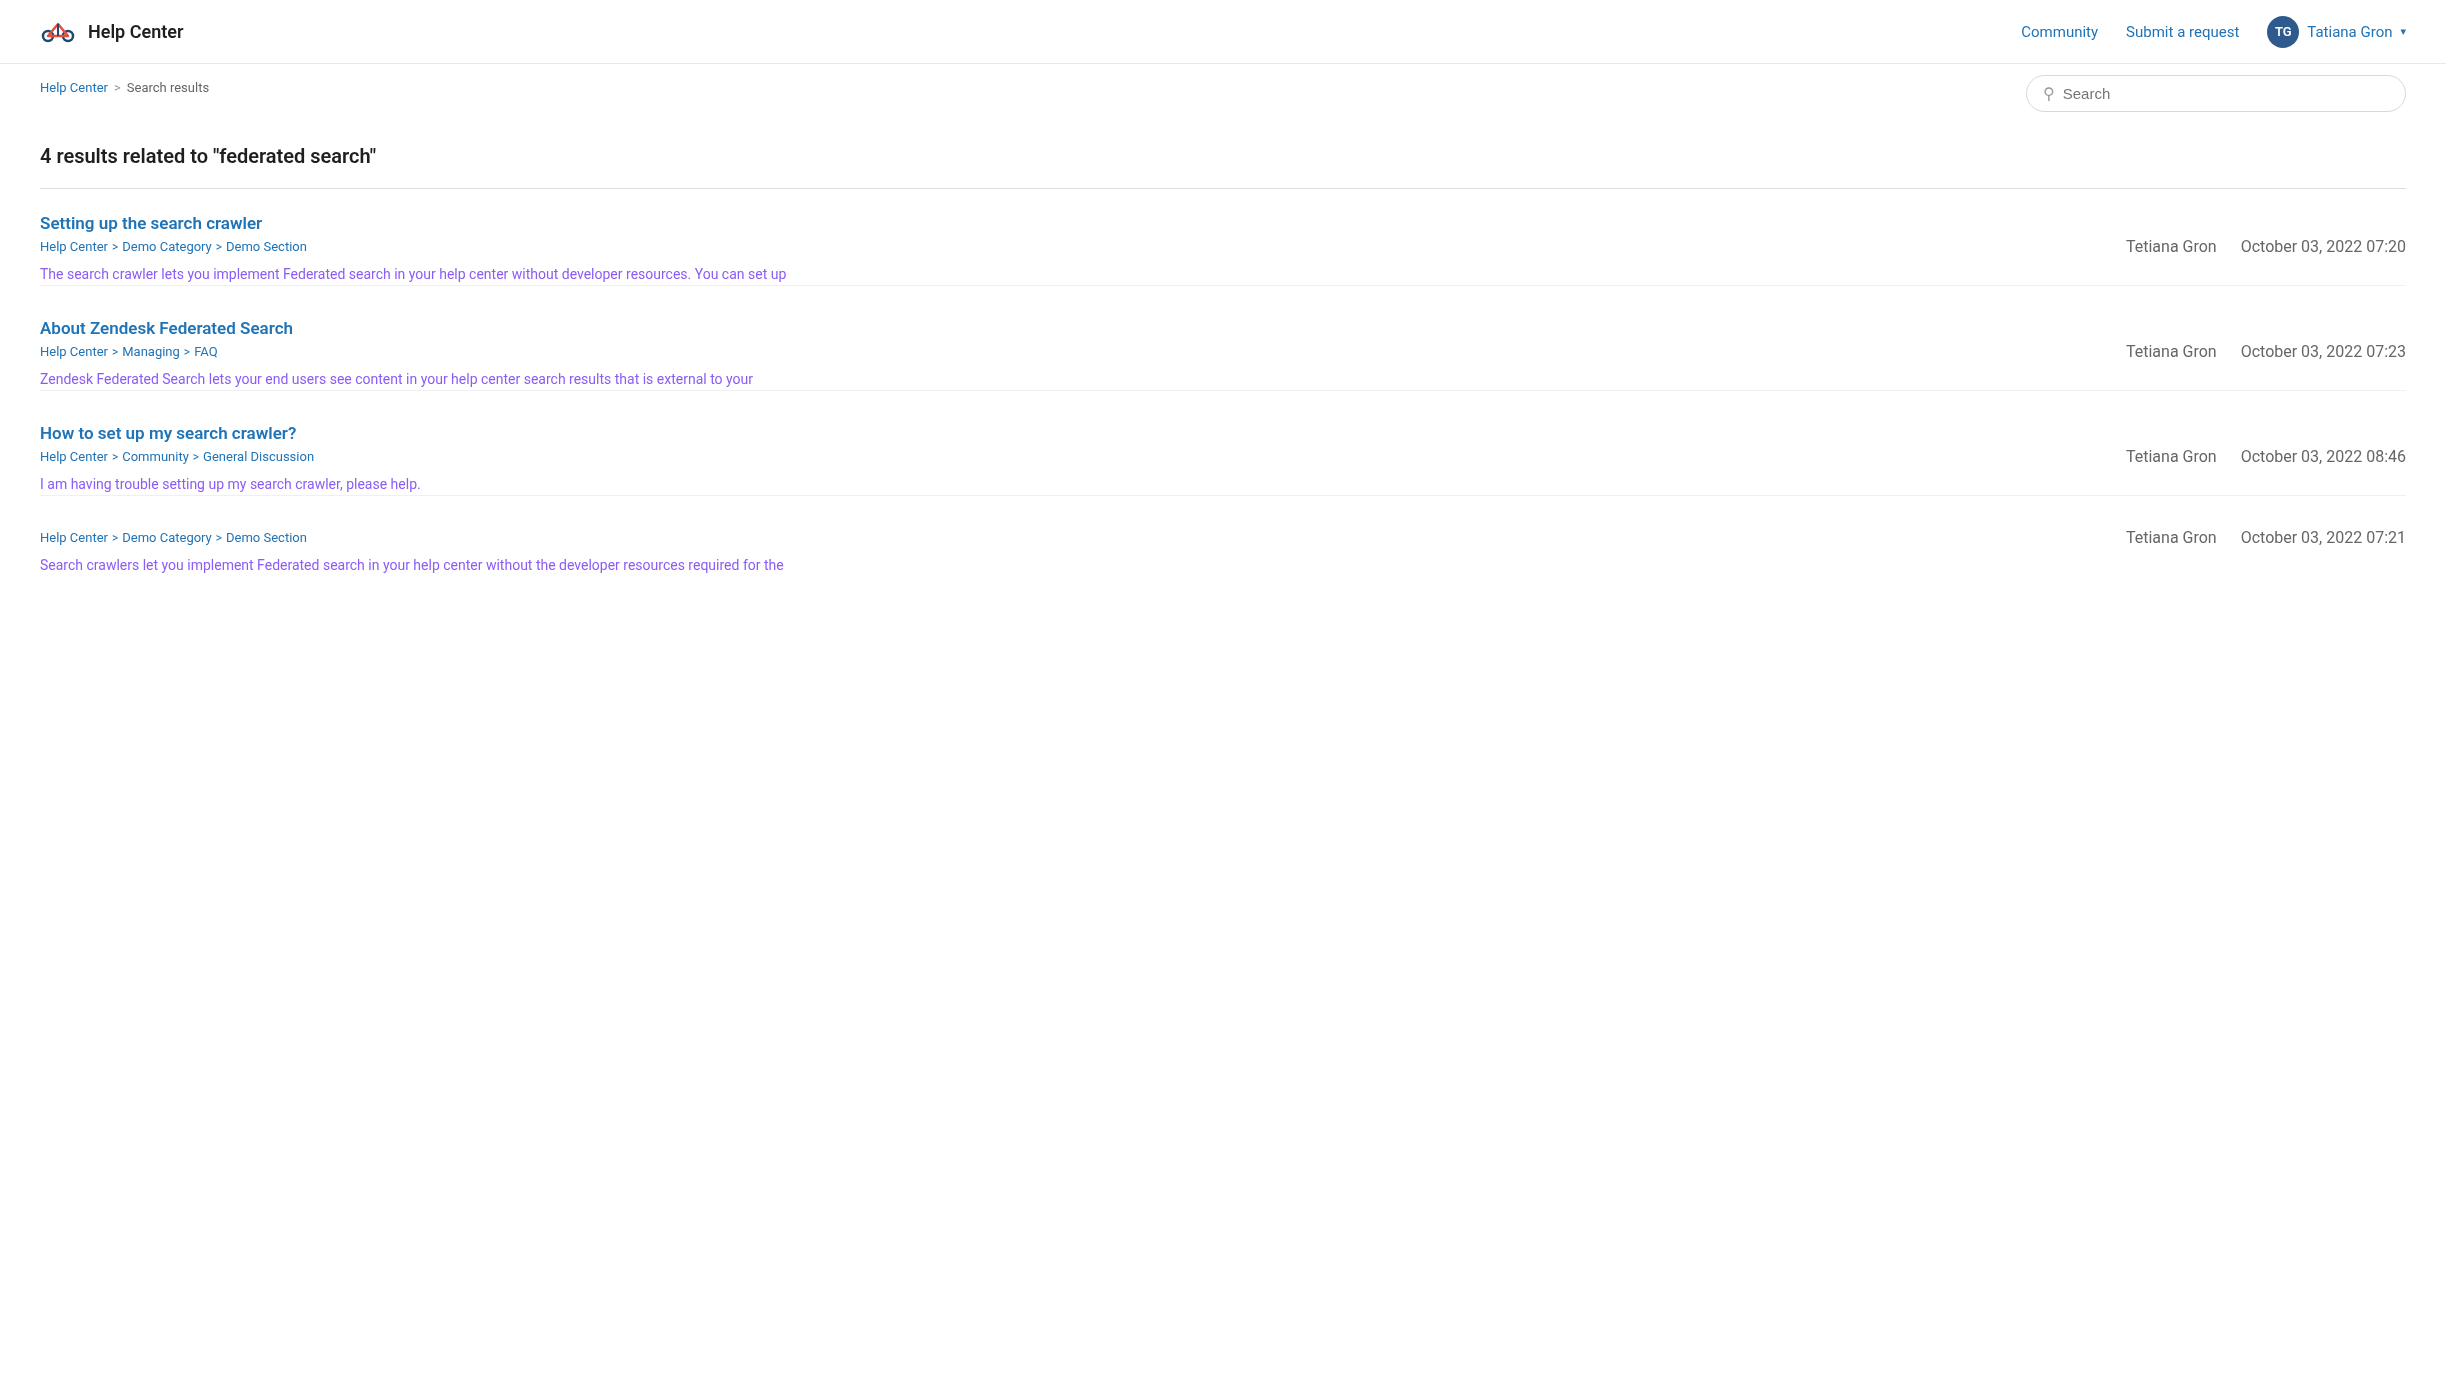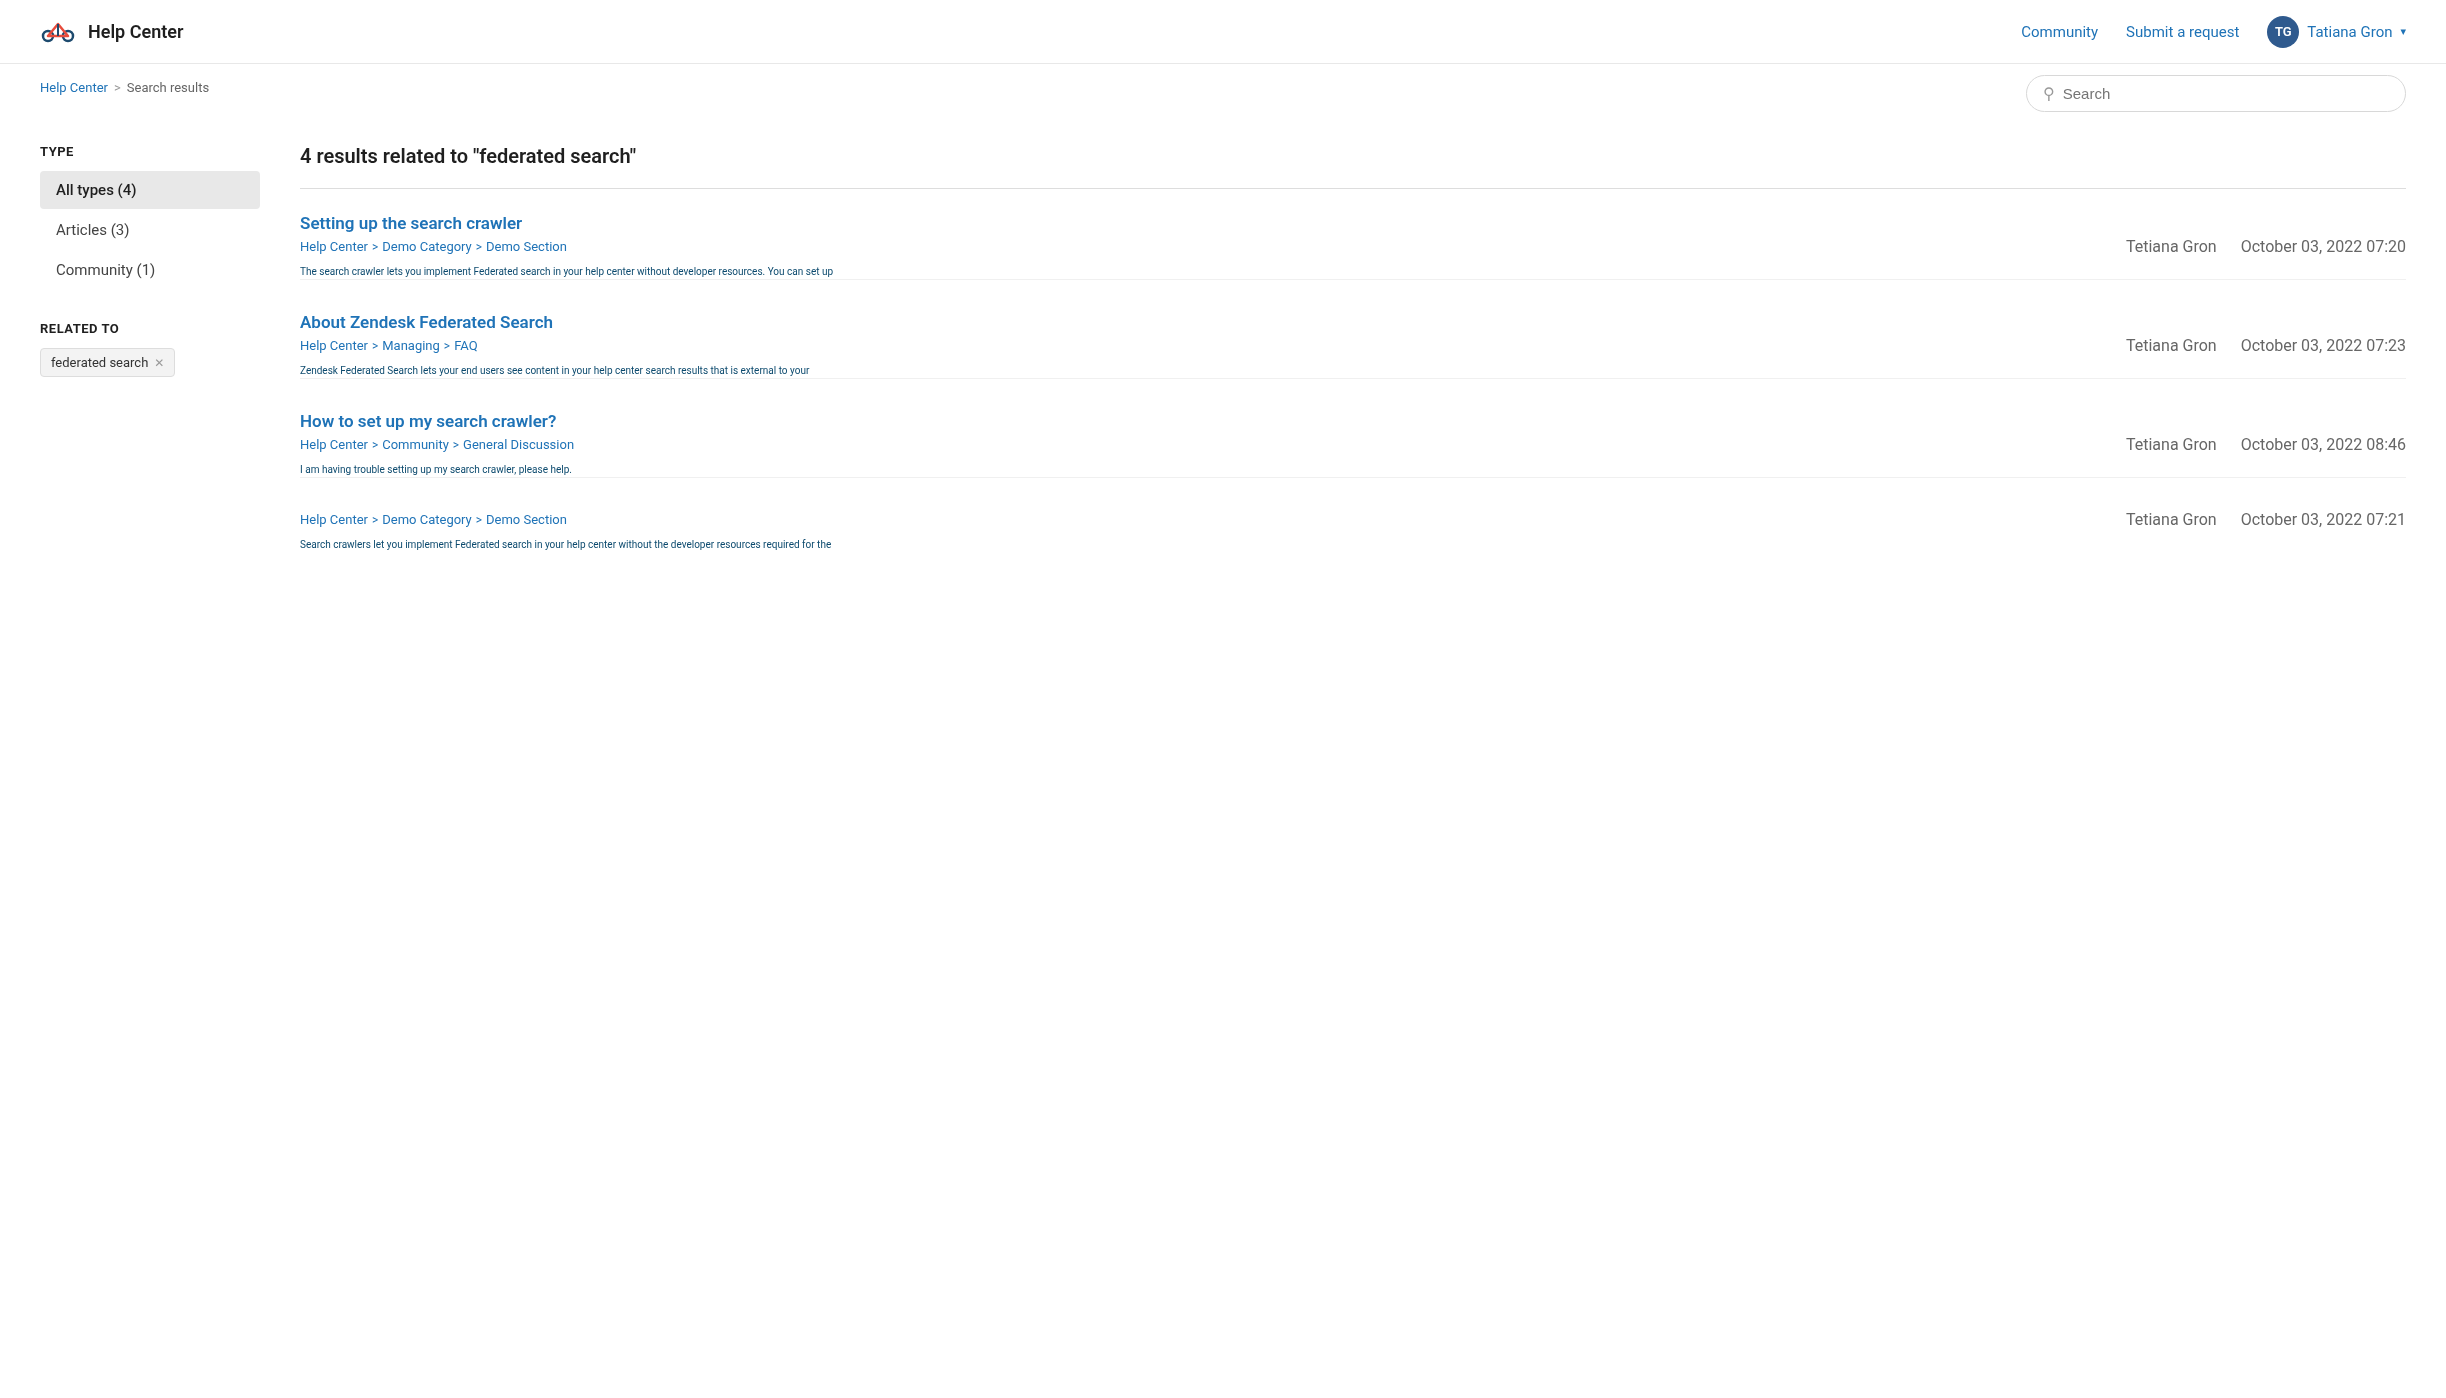--- a/index.html
+++ b/index.html
@@ -231,22 +231,22 @@
     .result-breadcrumb-sep { color: #1f73b7; font-size: 12px; }
     .result-author-date {
       display: flex;
       align-items: center;
       gap: 24px;
       font-size: 16px;
       color: #666;
       white-space: nowrap;
     }
     .result-snippet {
-      font-size: 10px;
-      color: #0c4a6e;
+      font-size: 14px;
+      color: #8b5cf6;
       line-height: 1.5;
     }
   </style>
 </head>
 <body>
 
 <header class="header">
   <div class="header-left">
     <svg class="logo-icon" viewBox="0 0 36 24" fill="none" xmlns="http://www.w3.org/2000/svg">
 
@@ -278,34 +278,20 @@
 
 <div class="search-area">
   <div class="search-box">
     <span class="search-icon-wrap">⚲</span>
     <input class="search-input" type="text" placeholder="Search" style="">
   </div>
 </div>
 
 <div class="main-layout">
 
-  <aside class="sidebar">
-    <div class="sidebar-section-title">Type</div>
-    <a class="filter-item active">All types (4)</a>
-    <a class="filter-item">Articles (3)</a>
-    <a class="filter-item">Community (1)</a>
-
-    <div class="sidebar-related">
-      <div class="related-title">Related to</div>
-      <div class="related-tag">
-        <span>federated search</span>
-        <span class="tag-x">✕</span>
-      </div>
-    </div>
-  </aside>
 
   <main class="results-area">
     <h1 class="results-heading">4 results related to "federated search"</h1>
     <hr class="results-divider">
 
     <div class="result-item">
       <a class="result-title">Setting up the search crawler</a>
       <div class="result-meta">
         <div class="result-breadcrumb">
           <a>Help Center</a>

